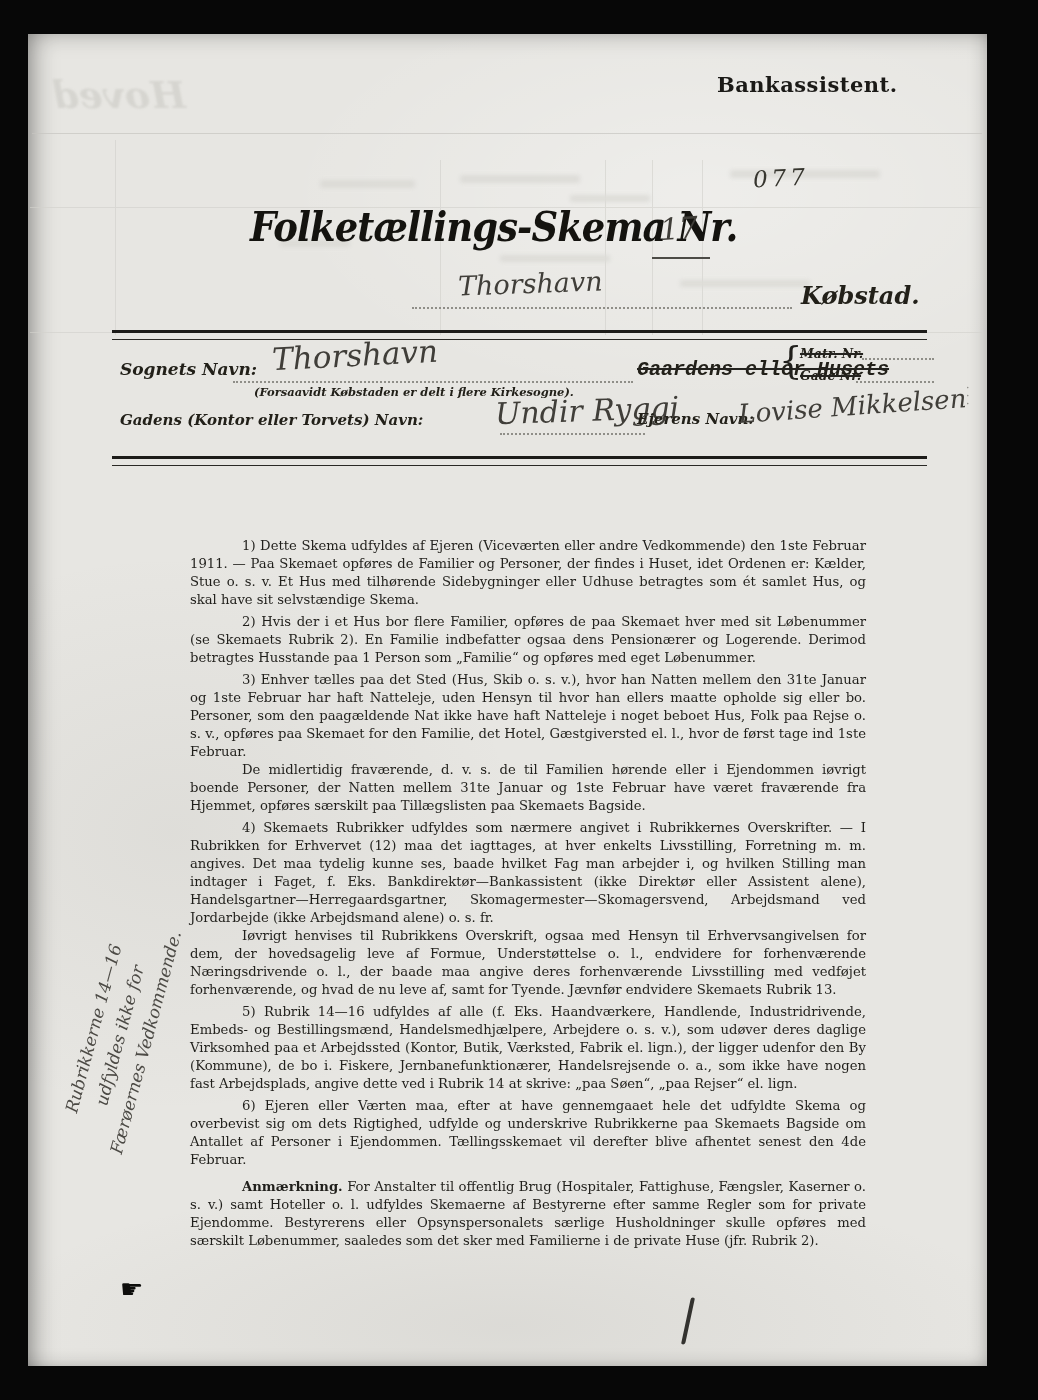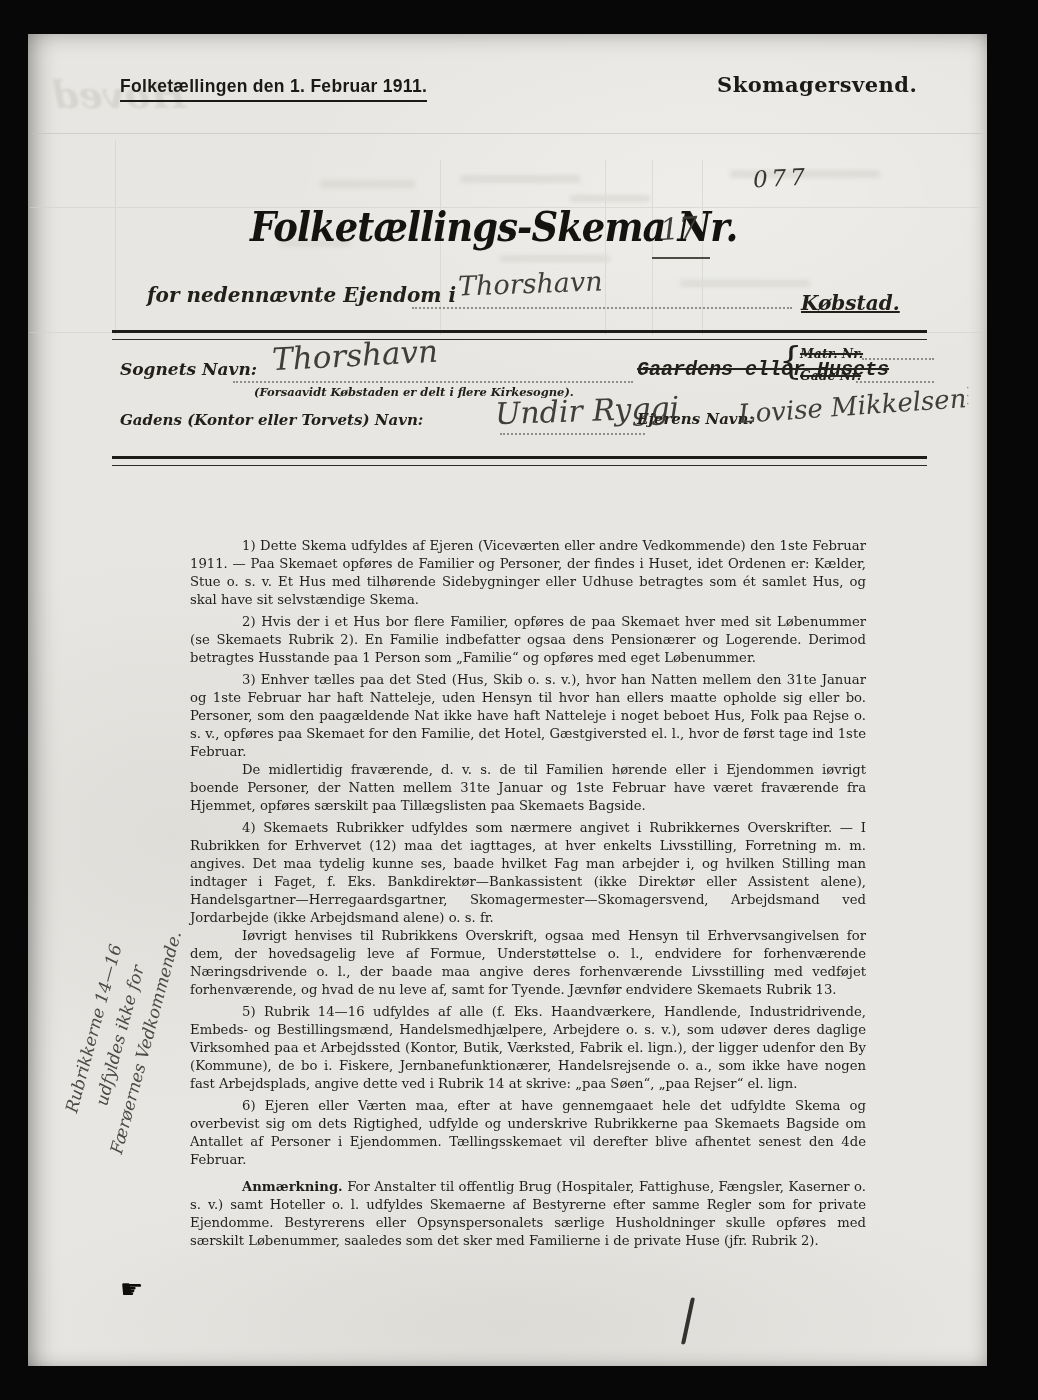--- a/index.html
+++ b/index.html
@@ -59,33 +59,31 @@
     <div class="gsmudge" style="left:290px;top:40px;width:95px;height:8px;"></div>
     <div class="gsmudge" style="left:430px;top:35px;width:120px;height:8px;"></div>
     <div class="gsmudge" style="left:540px;top:55px;width:80px;height:7px;"></div>
     <div class="gsmudge" style="left:700px;top:30px;width:150px;height:8px;"></div>
     <div class="gsmudge" style="left:250px;top:100px;width:70px;height:7px;"></div>
     <div class="gsmudge" style="left:470px;top:115px;width:110px;height:7px;"></div>
     <div class="gsmudge" style="left:650px;top:140px;width:130px;height:7px;"></div>
   </div>
   <div class="abs" style="left:966px;top:385px;color:#8d8c86;font-size:11px;line-height:8px;">·<br>·<br>·</div>
 
-  <div class="abs sansb" style="left:120px;top:76px;font-size:17.5px;letter-spacing:.3px;border-bottom:2px solid #1c1b18;padding-bottom:3px;">Folketællingen den 1. Februar 1911.</div>
-  <div class="abs serb" style="left:717px;top:72px;font-size:21px;letter-spacing:.5px;">Skomagersvend.</div>
+  <div class="abs serb" style="left:717px;top:72px;font-size:21px;letter-spacing:.5px;">Bankassistent.</div>
 
   <div class="abs hand" style="left:753px;top:165px;font-size:23px;letter-spacing:4px;color:#37362f;transform:rotate(-3deg);">077</div>
 
   <div class="abs bi" style="left:250px;top:203px;font-size:41px;letter-spacing:-1px;transform:scaleX(.9);transform-origin:left;color:#14130f;">Folketællings-Skema Nr.</div>
   <div class="abs hand" style="left:660px;top:211px;font-size:30px;transform:rotate(-4deg);">17</div>
   <div class="abs" style="left:652px;top:257px;width:58px;border-bottom:2px solid #4c4b46;"></div>
 
-  <div class="abs bi" style="left:147px;top:283px;font-size:20px;">for nedennævnte Ejendom i</div>
   <div class="abs dotl" style="left:412px;top:306px;width:380px;"></div>
   <div class="abs hand" style="left:458px;top:268px;font-size:27px;transform:rotate(-2deg);">Thorshavn</div>
-  <div class="abs bi" style="left:801px;top:291px;font-size:20px;text-decoration:underline;">Købstad.</div>
+  <div class="abs bi" style="left:801px;top:281px;font-size:24px;">Købstad.</div>
 
   <div class="abs dblrule" style="left:112px;top:330px;width:815px;"></div>
 
   <div class="abs bi" style="left:120px;top:359px;font-size:17px;">Sognets Navn:</div>
   <div class="abs dotl" style="left:233px;top:380px;width:400px;"></div>
   <div class="abs hand" style="left:272px;top:337px;font-size:31px;transform:rotate(-3deg);">Thorshavn</div>
   <div class="abs bi" style="left:254px;top:385px;font-size:11.5px;">(Forsaavidt Købstaden er delt i flere Kirkesogne).</div>
 
   <div class="abs bi struck" style="left:637px;top:358px;font-size:20px;font-family:Liberation Mono, monospace;">Gaardens eller Husets</div>
   <div class="abs serb" style="left:779px;top:339px;font-size:37px;font-weight:normal;color:#201f1b;">{</div>

